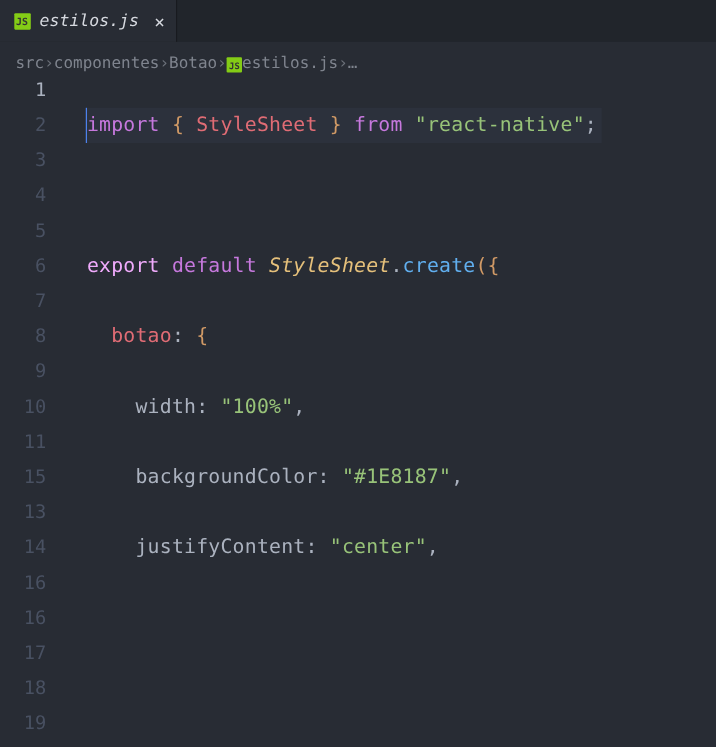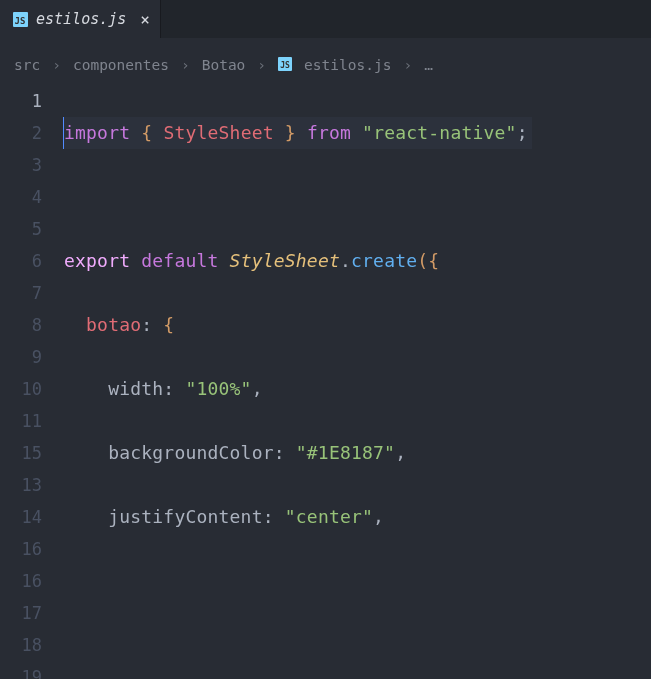--- a/index.html
+++ b/index.html
@@ -27,21 +27,21 @@
       border-right: 1px solid #181a1f;
     }
     .tab-icon {
       width: 16px;
       height: 16px;
       display: flex;
       align-items: center;
       justify-content: center;
     }
     .js-badge {
-      background: #7dd3fc;
+      background: #84cc16;
       color: #333;
       font-size: 9px;
       font-weight: bold;
       width: 15px;
       height: 15px;
       display: flex;
       align-items: flex-end;
       justify-content: center;
       padding-bottom: 1px;
       border-radius: 1px;
@@ -53,26 +53,25 @@
     }
     .tab-close {
       color: #d7dae0;
       margin-left: 6px;
       font-size: 16px;
       cursor: pointer;
     }
     .breadcrumbs {
       height: 28px;
       display: flex;
-      align-items: flex-start;
+      align-items: flex-end;
       padding-left: 14px;
       font-size: 14.5px;
       color: #7f848e;
-      gap: 12px;
-      margin-top: 19px;
+      gap: 0;
     }
     .bc-sep {
       color: #6b7079;
     }
     .bc-item {
       color: #7f848e;
     }
     .bc-icon-inline {
       display: inline-flex;
       vertical-align: middle;
@@ -92,20 +91,21 @@
       line-height: 32px;
       font-size: 17px;
     }
     .gutter .current { color: #abb2bf; }
     .code {
       flex: 1;
       line-height: 32px;
       white-space: pre;
       font-size: 18px;
       letter-spacing: 0.2px;
+      margin-left: 15px;
     }
     .line1-hl {
       background: #2c313c;
       display: inline-block;
       padding-right: 4px;
       border-left: 1px solid #528bff;
       margin-left: -1px;
     }
     
     .kw-import { color: #c678dd; }

